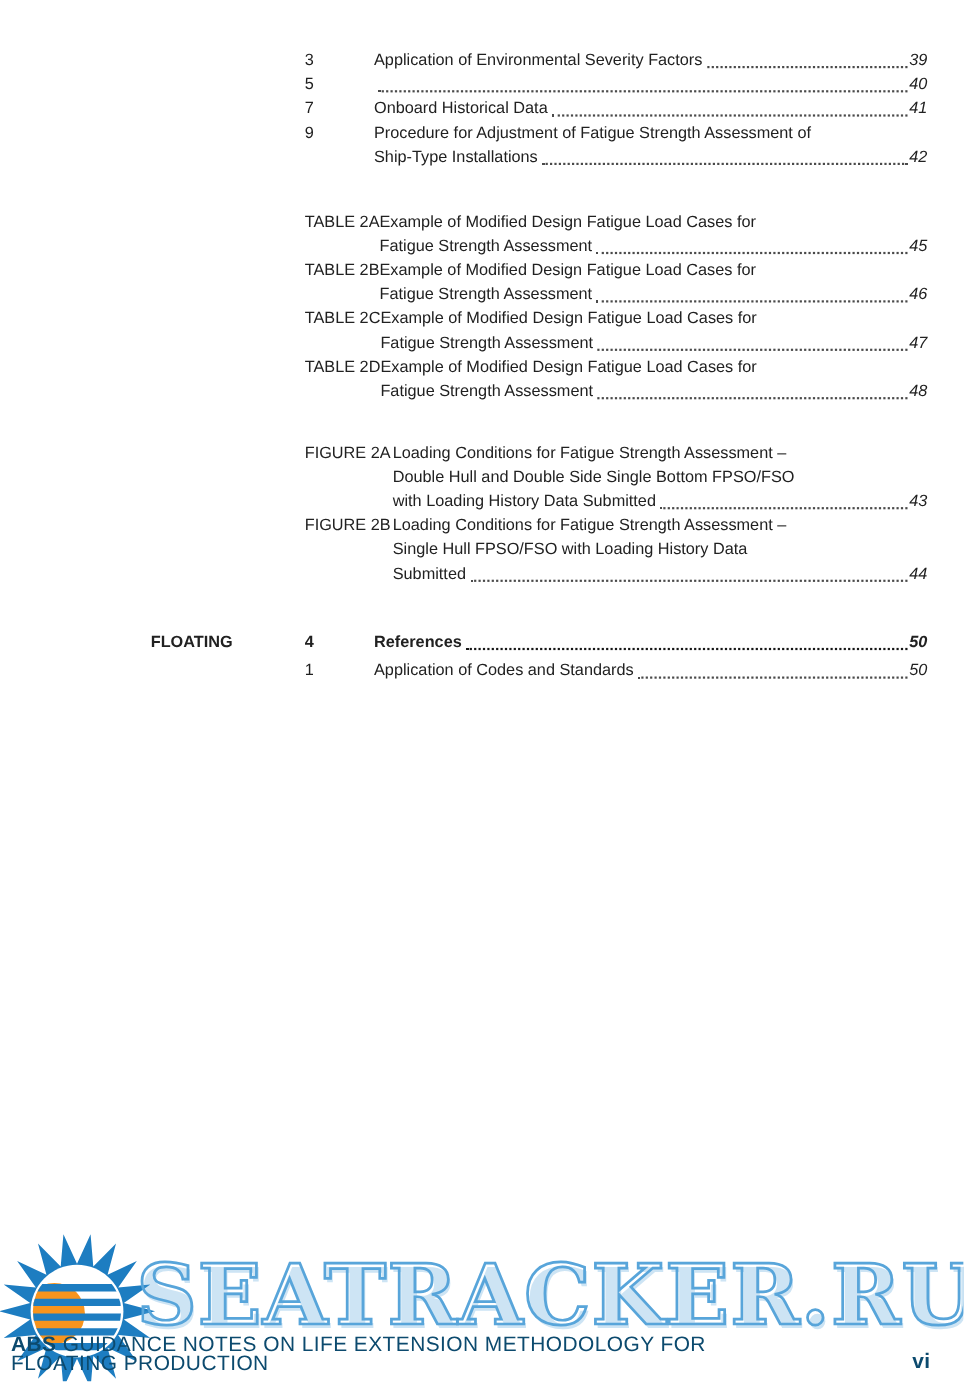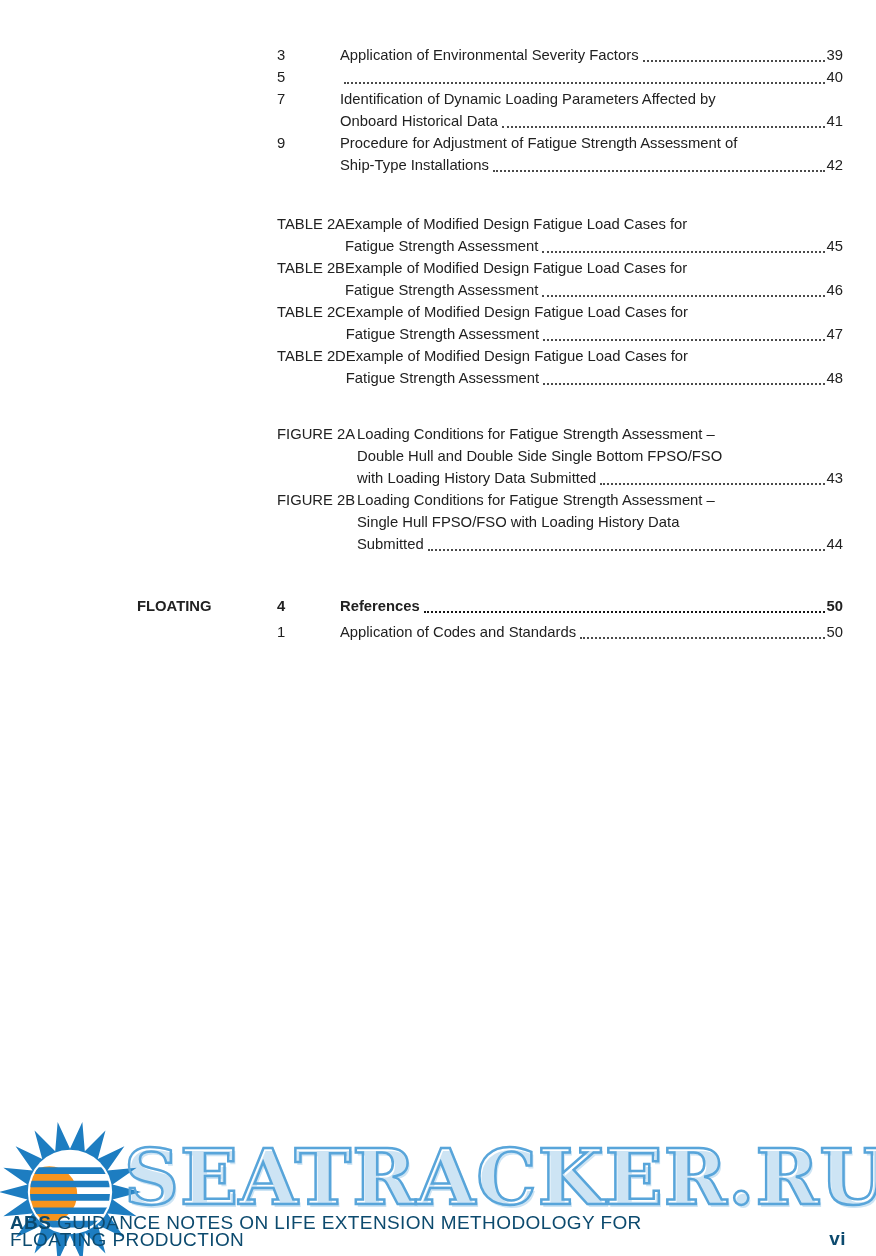--- a/index.html
+++ b/index.html
@@ -32,21 +32,21 @@
   .line.last { display: flex; align-items: flex-end; }
   .line.last > .ttl { white-space: nowrap; }
   .leader {
     flex: 1 1 8px;
     border-bottom: 2px dotted #4a4a4a;
     margin: 0 2px 4px 4px;
     align-self: flex-end;
     min-width: 8px;
   }
   .leader.bold-leader { border-bottom: 2.4px dotted #161616; }
-  .pg { white-space: nowrap; }
+  .pg { white-space: nowrap; font-style: italic; }
   .bold { font-weight: bold; }
 
   .group-tables  { margin-top: 37px; }
   .group-figures { margin-top: 34px; }
   .group-appendix { margin-top: 40px; }
   .appendix-items { margin-top: 4px; }
 
   
   .sun-logo {
     position: absolute;
@@ -117,21 +117,20 @@
           <div class="col-title">
             <div class="line last">
               <span class="leader"></span>
               <span class="pg">40</span>
             </div>
           </div>
         </div>
         <div class="toc-row indent">
           <span class="col-num">7</span>
           <div class="col-title">
-            <div class="line">Identification of Dynamic Loading Parameters Affected by</div>
             <div class="line last">
               <span class="ttl">Onboard Historical Data</span>
               <span class="leader"></span>
               <span class="pg">41</span>
             </div>
           </div>
         </div>
         <div class="toc-row indent">
           <span class="col-num">9</span>
           <div class="col-title">

